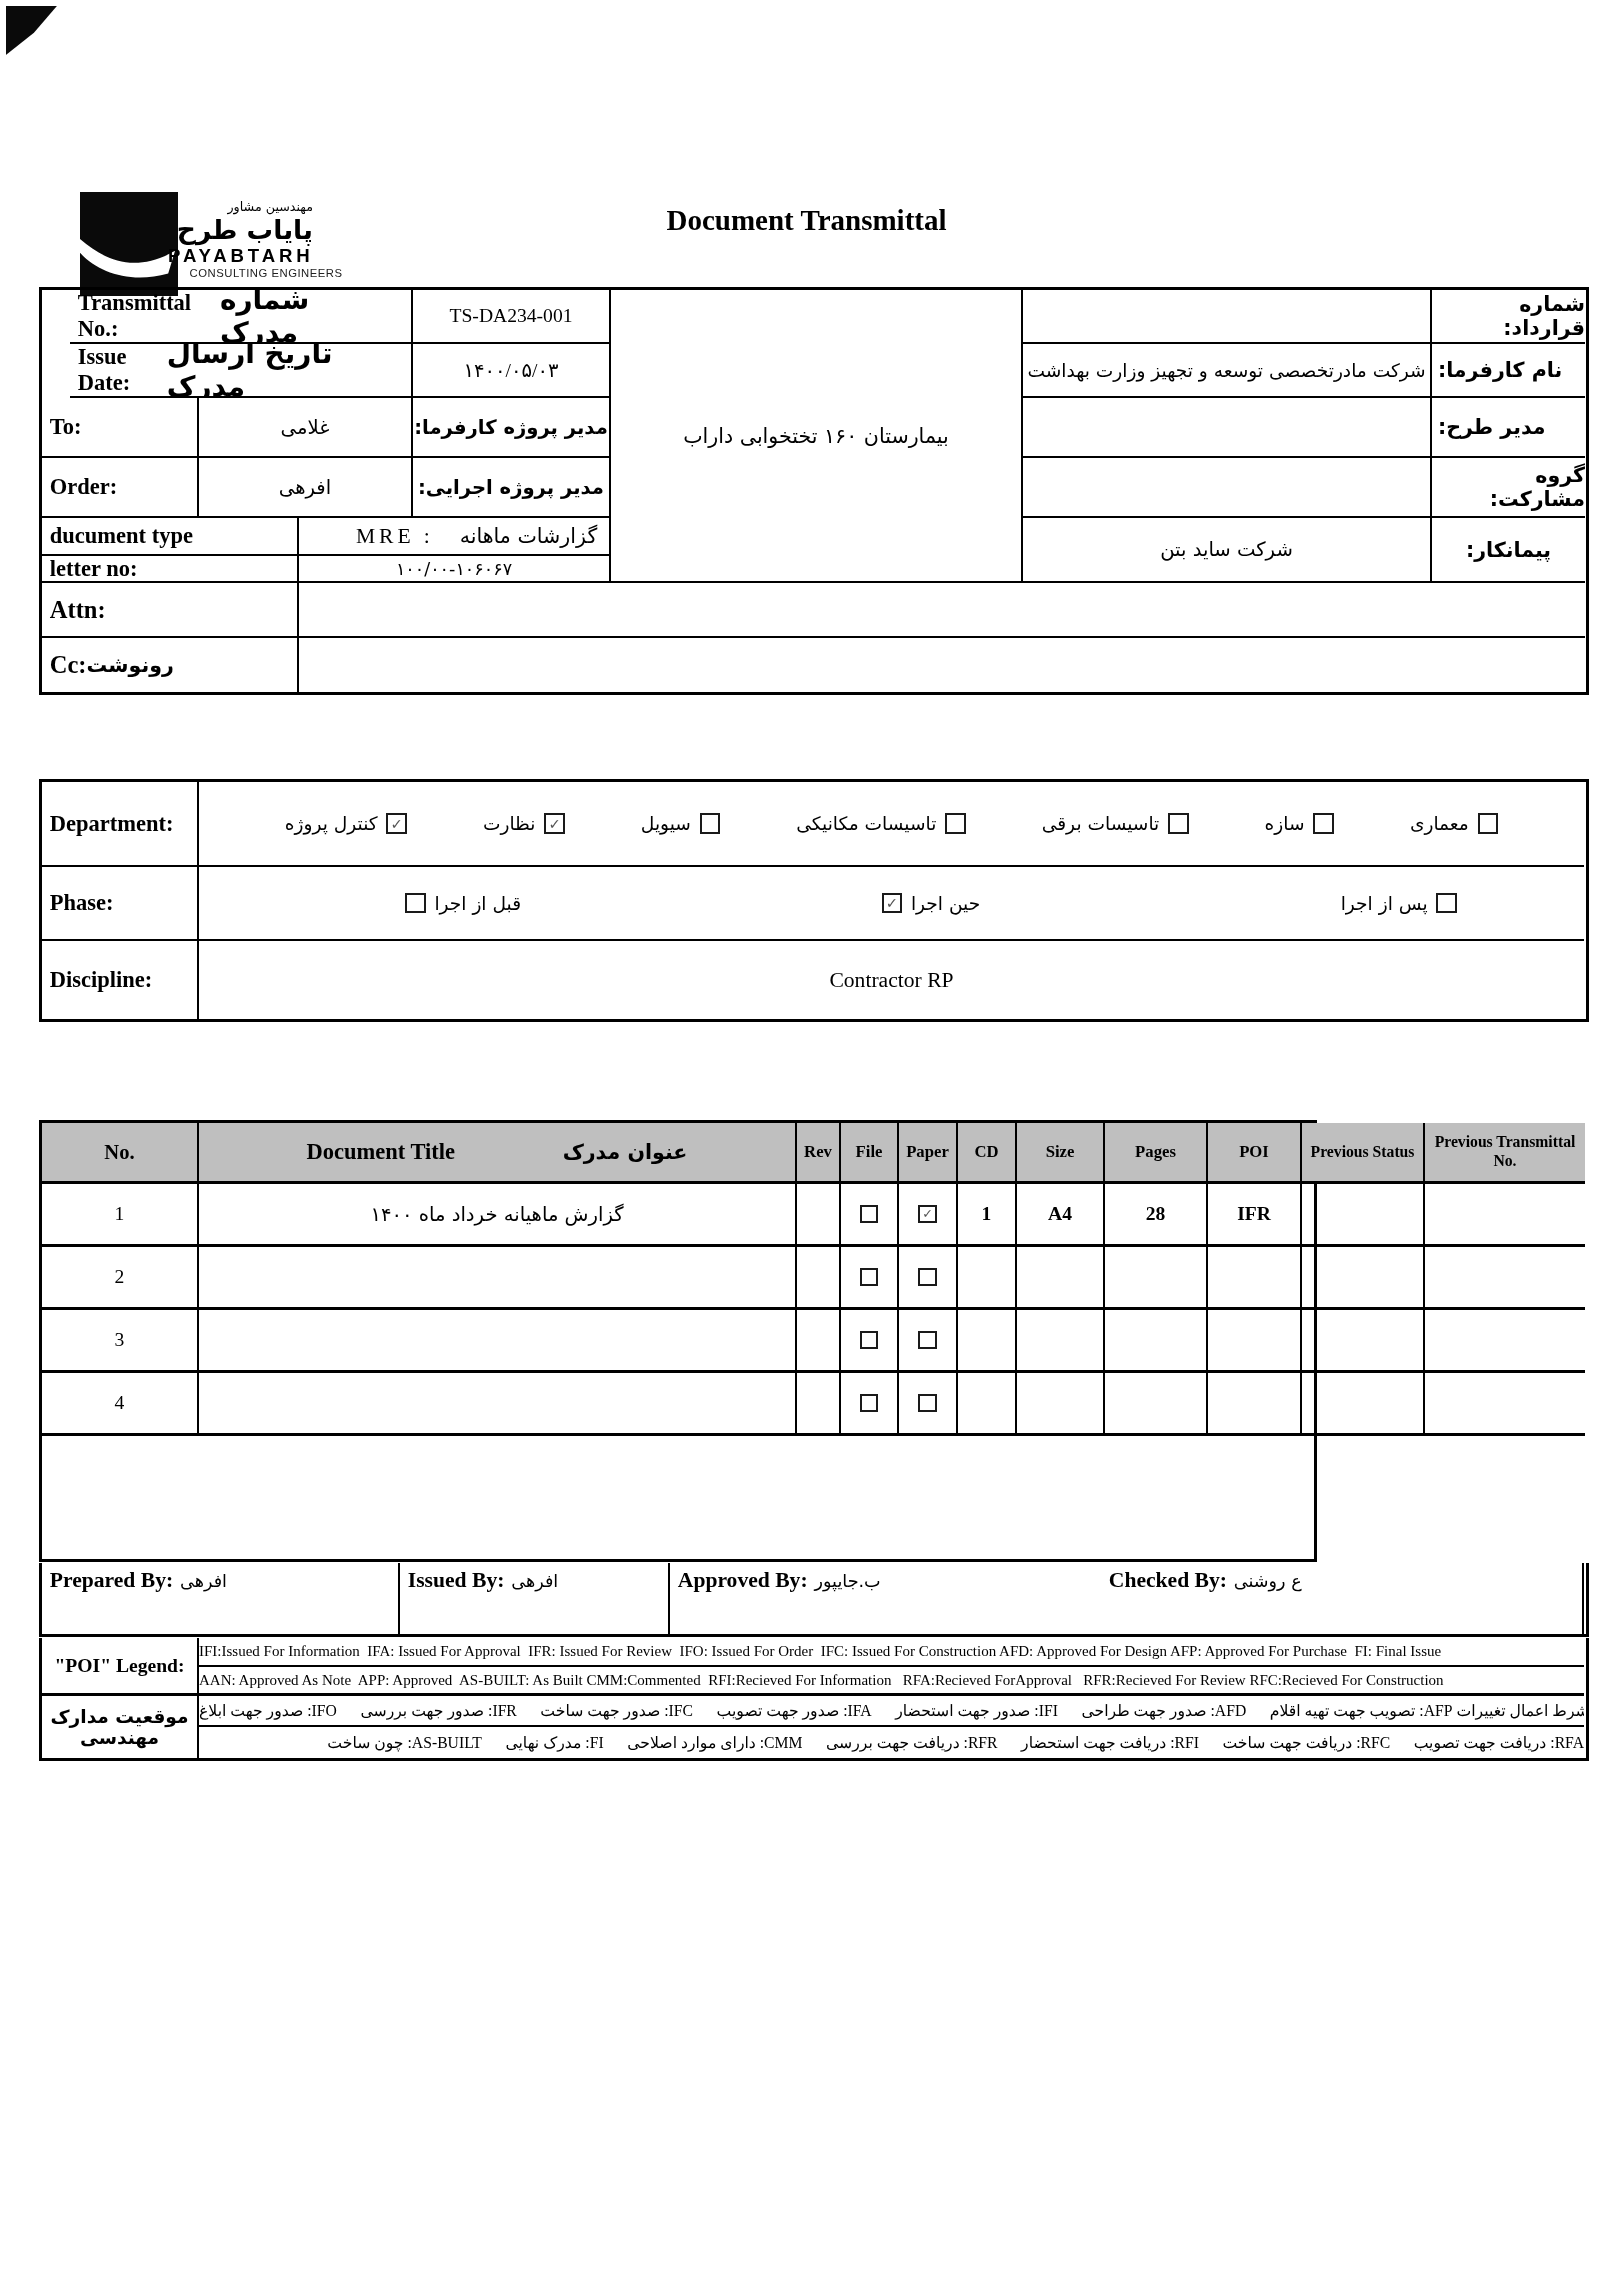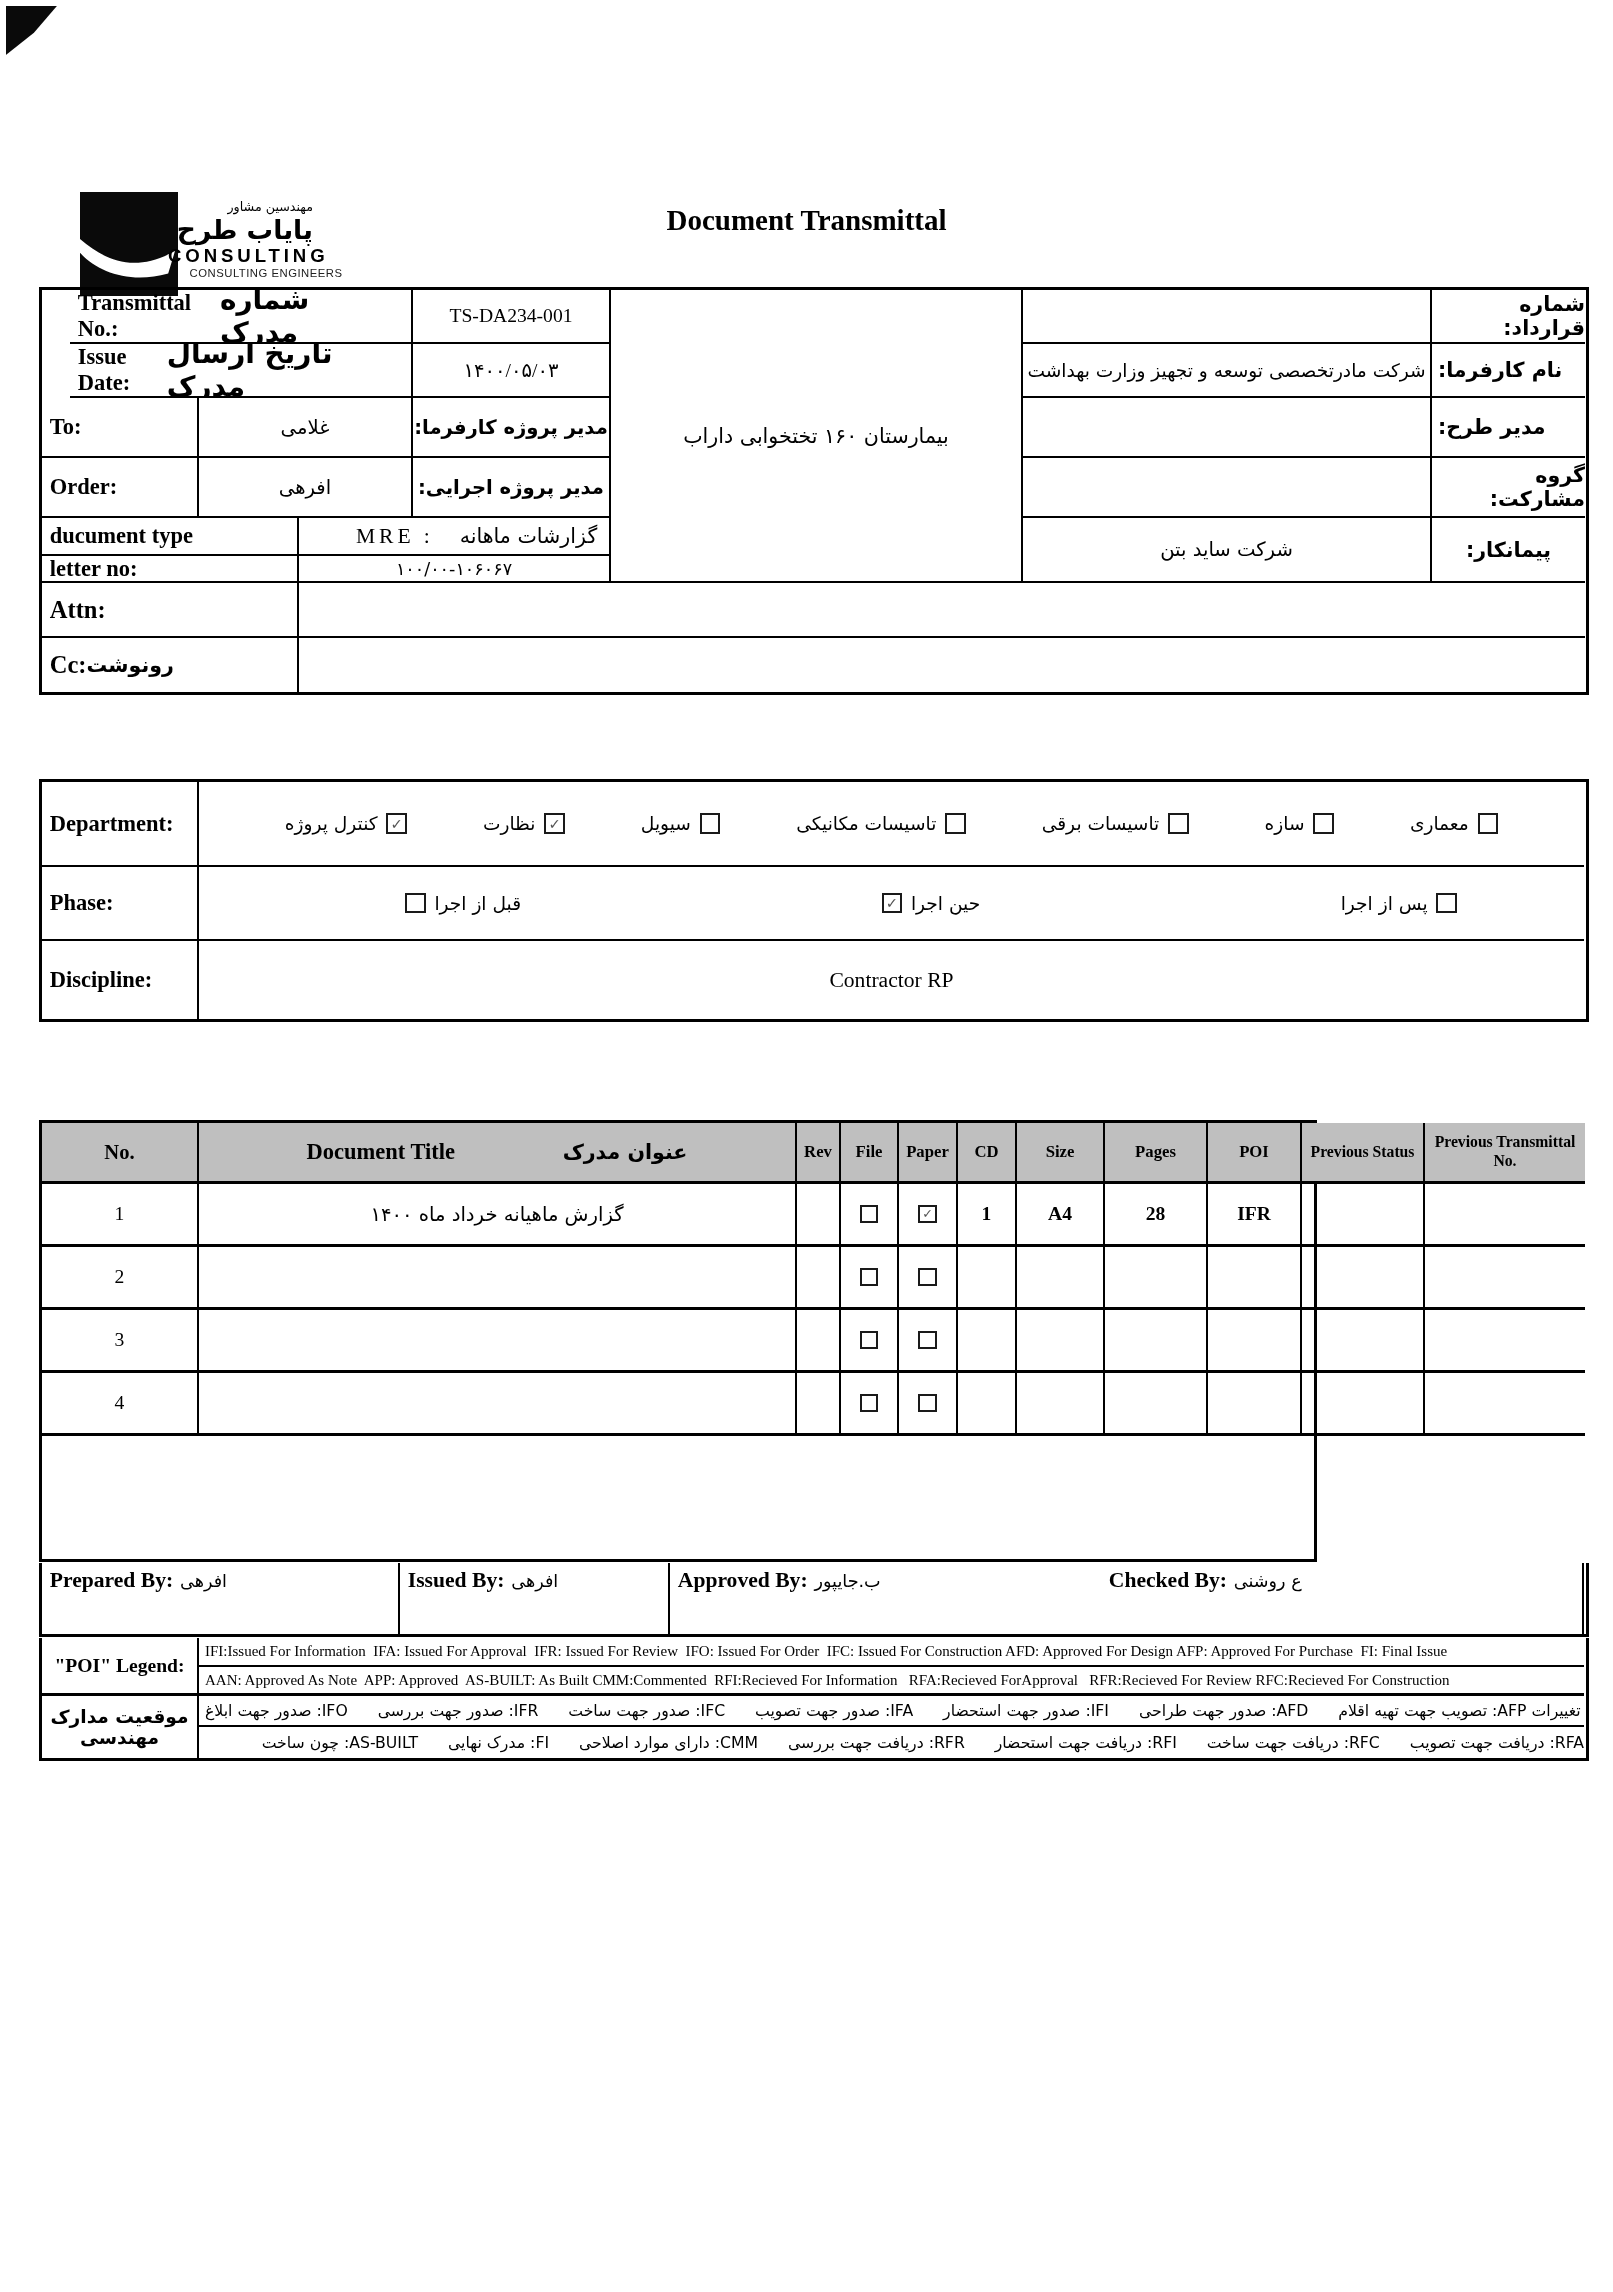--- a/index.html
+++ b/index.html
@@ -75,42 +75,42 @@
       border:3.9px solid #000;border-top:none;width:1550px;}
   .sg .c{border-bottom:none;align-items:flex-start;justify-content:flex-start;
          padding:4.9px 7.8px;gap:6.9px;}
   .sg .slabel{font-weight:bold;font-size:21.6px;white-space:nowrap;}
   .sg .sval{font-size:17.6px;padding-top:2.9px;}
   
   .lg{position:absolute;left:39px;top:1638px;display:grid;box-sizing:border-box;
       grid-template-columns:157px 1385px;grid-template-rows:29px 29px 31px 31px;
       border:3.9px solid #000;border-top:none;width:1550px;}
   .lg .c{border-right:2.9px solid #000;}
-  .lg .lline{justify-content:flex-start;padding-left:6px;font-size:15px;white-space:pre;
-             border-right:none;border-bottom:2px solid #000;overflow:hidden;}
+  .lg .lline{justify-content:flex-start;padding-left:0;font-size:15px;white-space:pre;
+             border-right:none;border-bottom:2px solid #000;overflow:hidden;font-family:Liberation Serif, serif;}
   .lg .lline.fa2{font-size:15.7px;direction:rtl;justify-content:flex-end;}
   .lg .llbl{font-weight:bold;font-size:19.6px;border-bottom:3.9px solid #000;text-align:center;}
   .lg .llbl.fa3{font-size:18.6px;}
 </style>
 </head>
 <body>
 
 <div class="page">
 
   <div class="corner"></div>
 
   <div class="logo-box">
     <svg width="98" height="104" viewBox="0 0 100 106">
       <path d="M0,48 C28,72 58,82 97,60 L90,83 C52,94 18,82 0,62 Z" fill="#fff"></path>
     </svg>
   </div>
   <div class="logo-text">
     <div class="logo-fa-small fa">مهندسین مشاور</div>
     <div class="logo-fa-big fa">پایاب طرح</div>
-    <div class="logo-en">CONSULTING</div>
+    <div class="logo-en">PAYABTARH</div>
     <div class="logo-en-sub">CONSULTING ENGINEERS</div>
   </div>
 
   <div class="ptitle">Document Transmittal</div>
 
   <div class="t1">
     <div class="c lbl-en split" style="grid-area:1/1/2/4">
       <span>Transmittal No.:</span>
       <span class="fa">شماره مدرک</span>
     </div>

